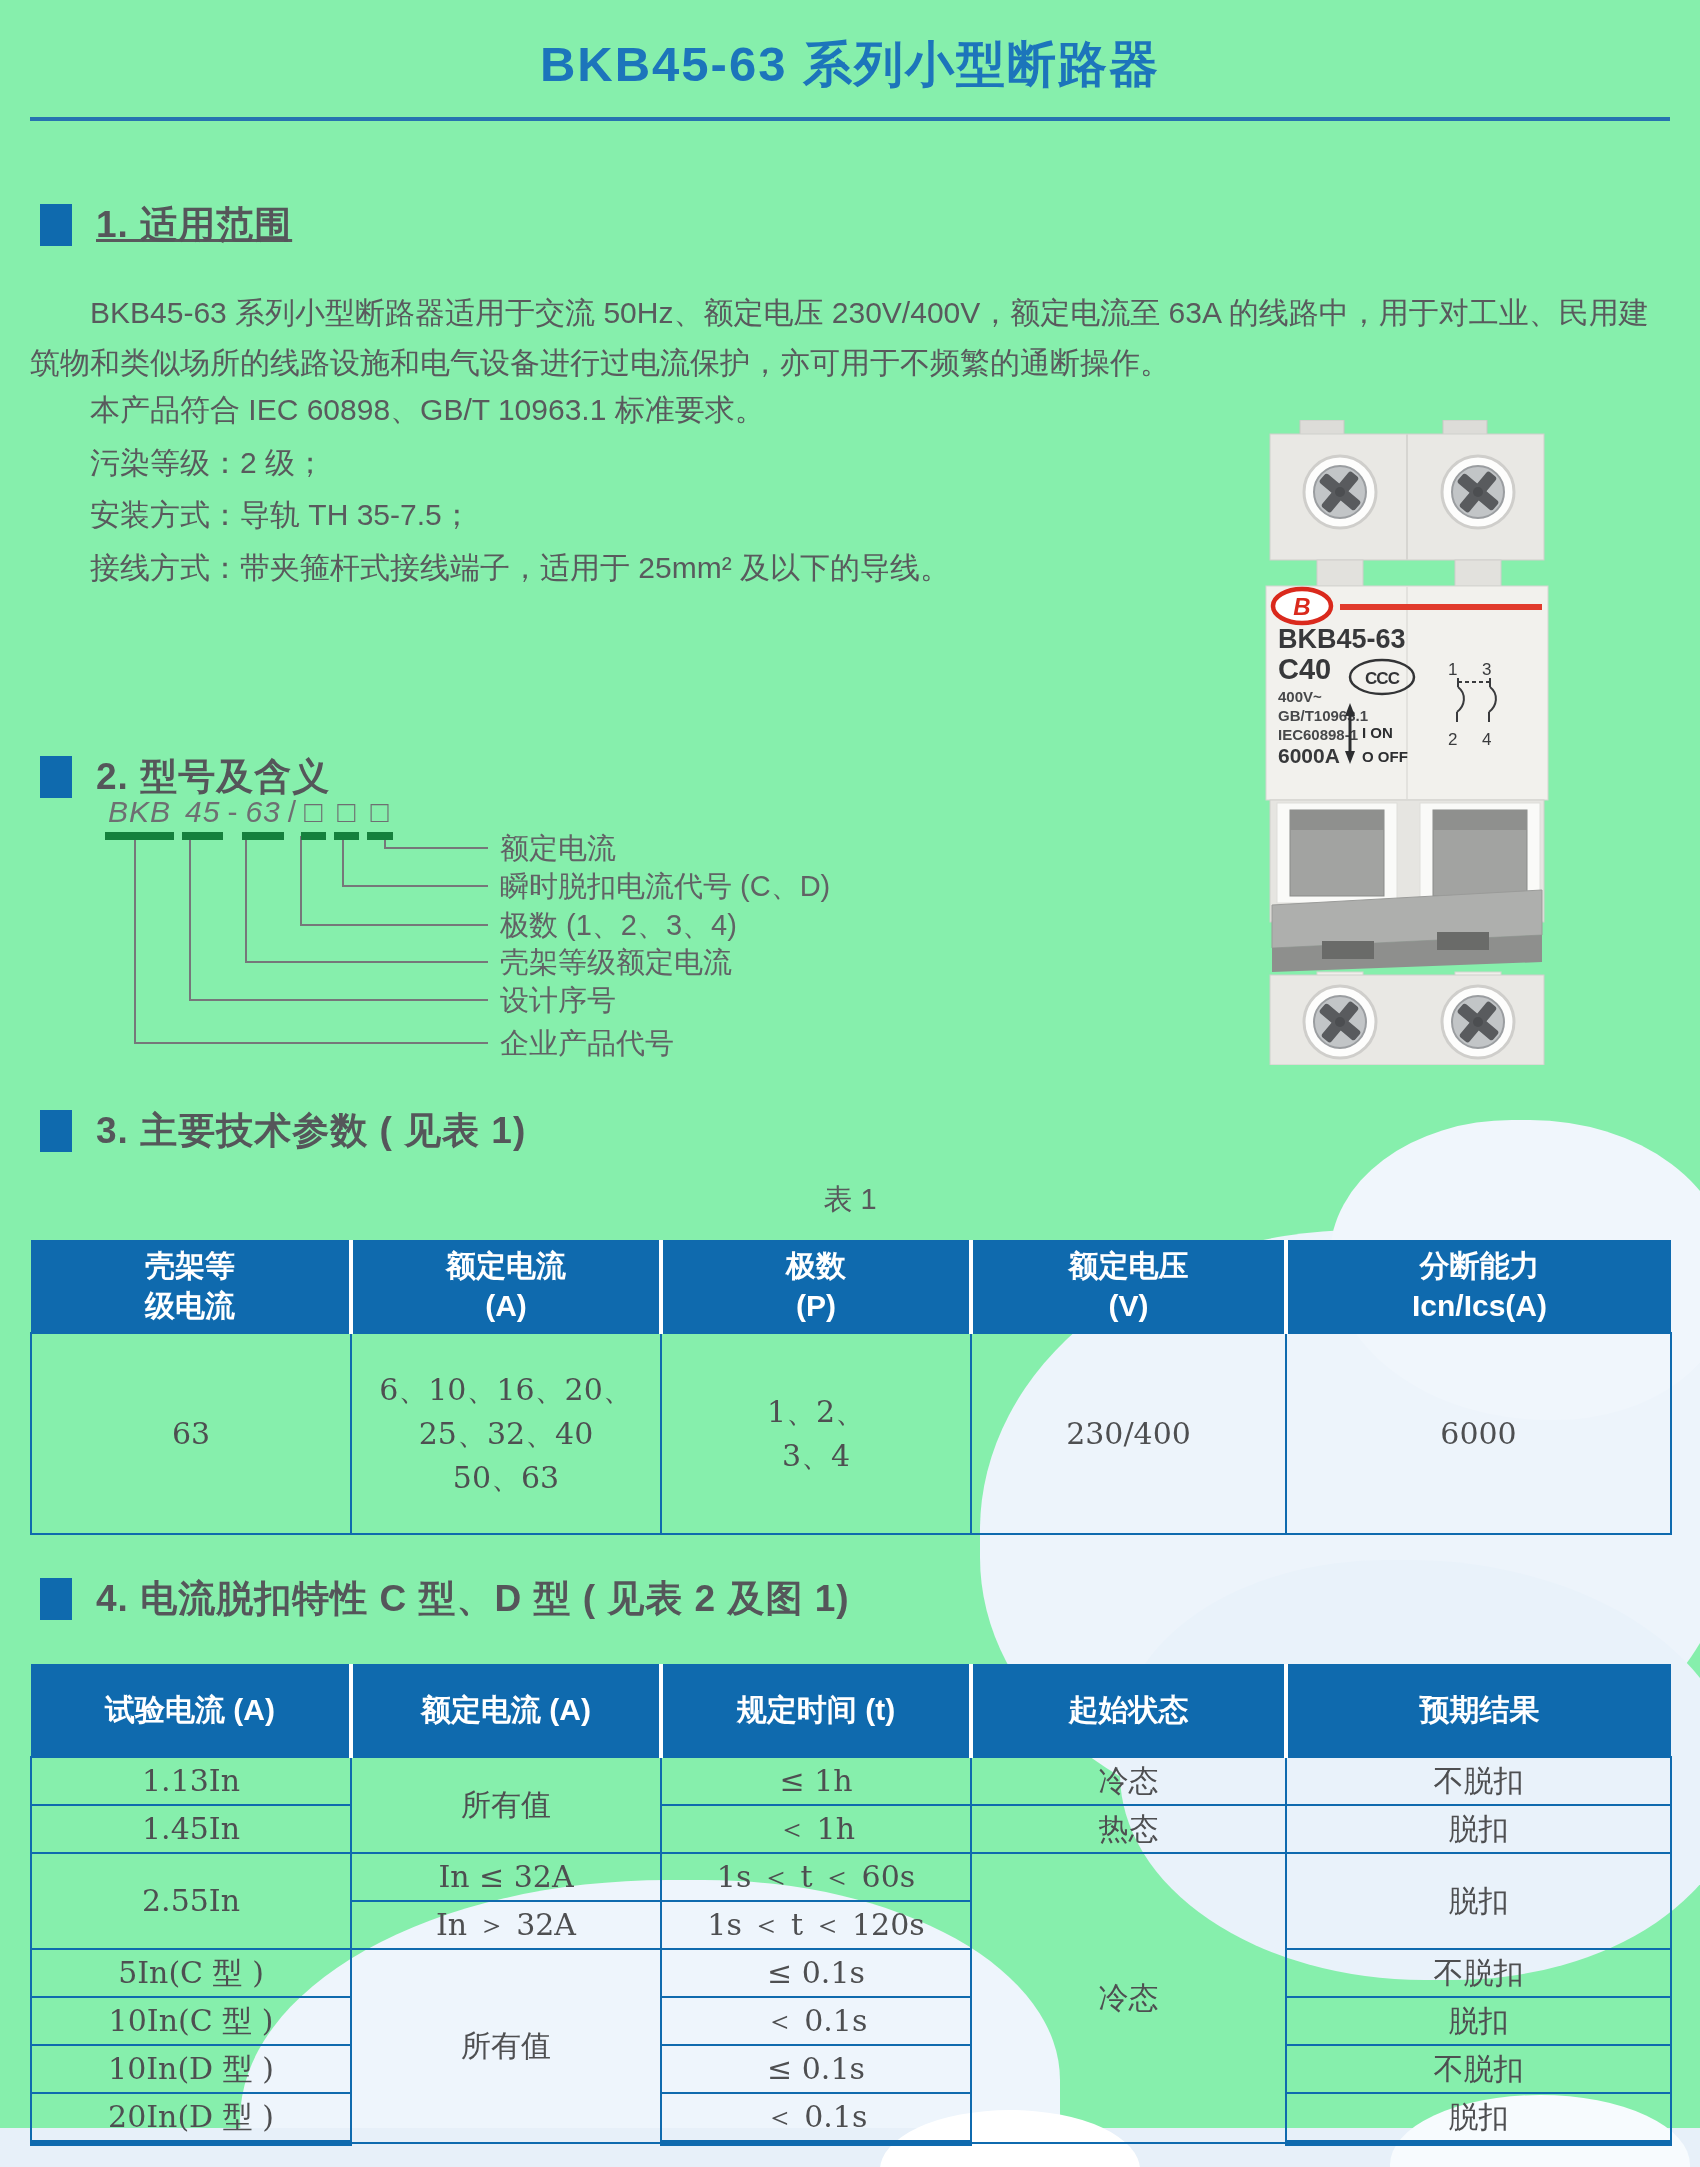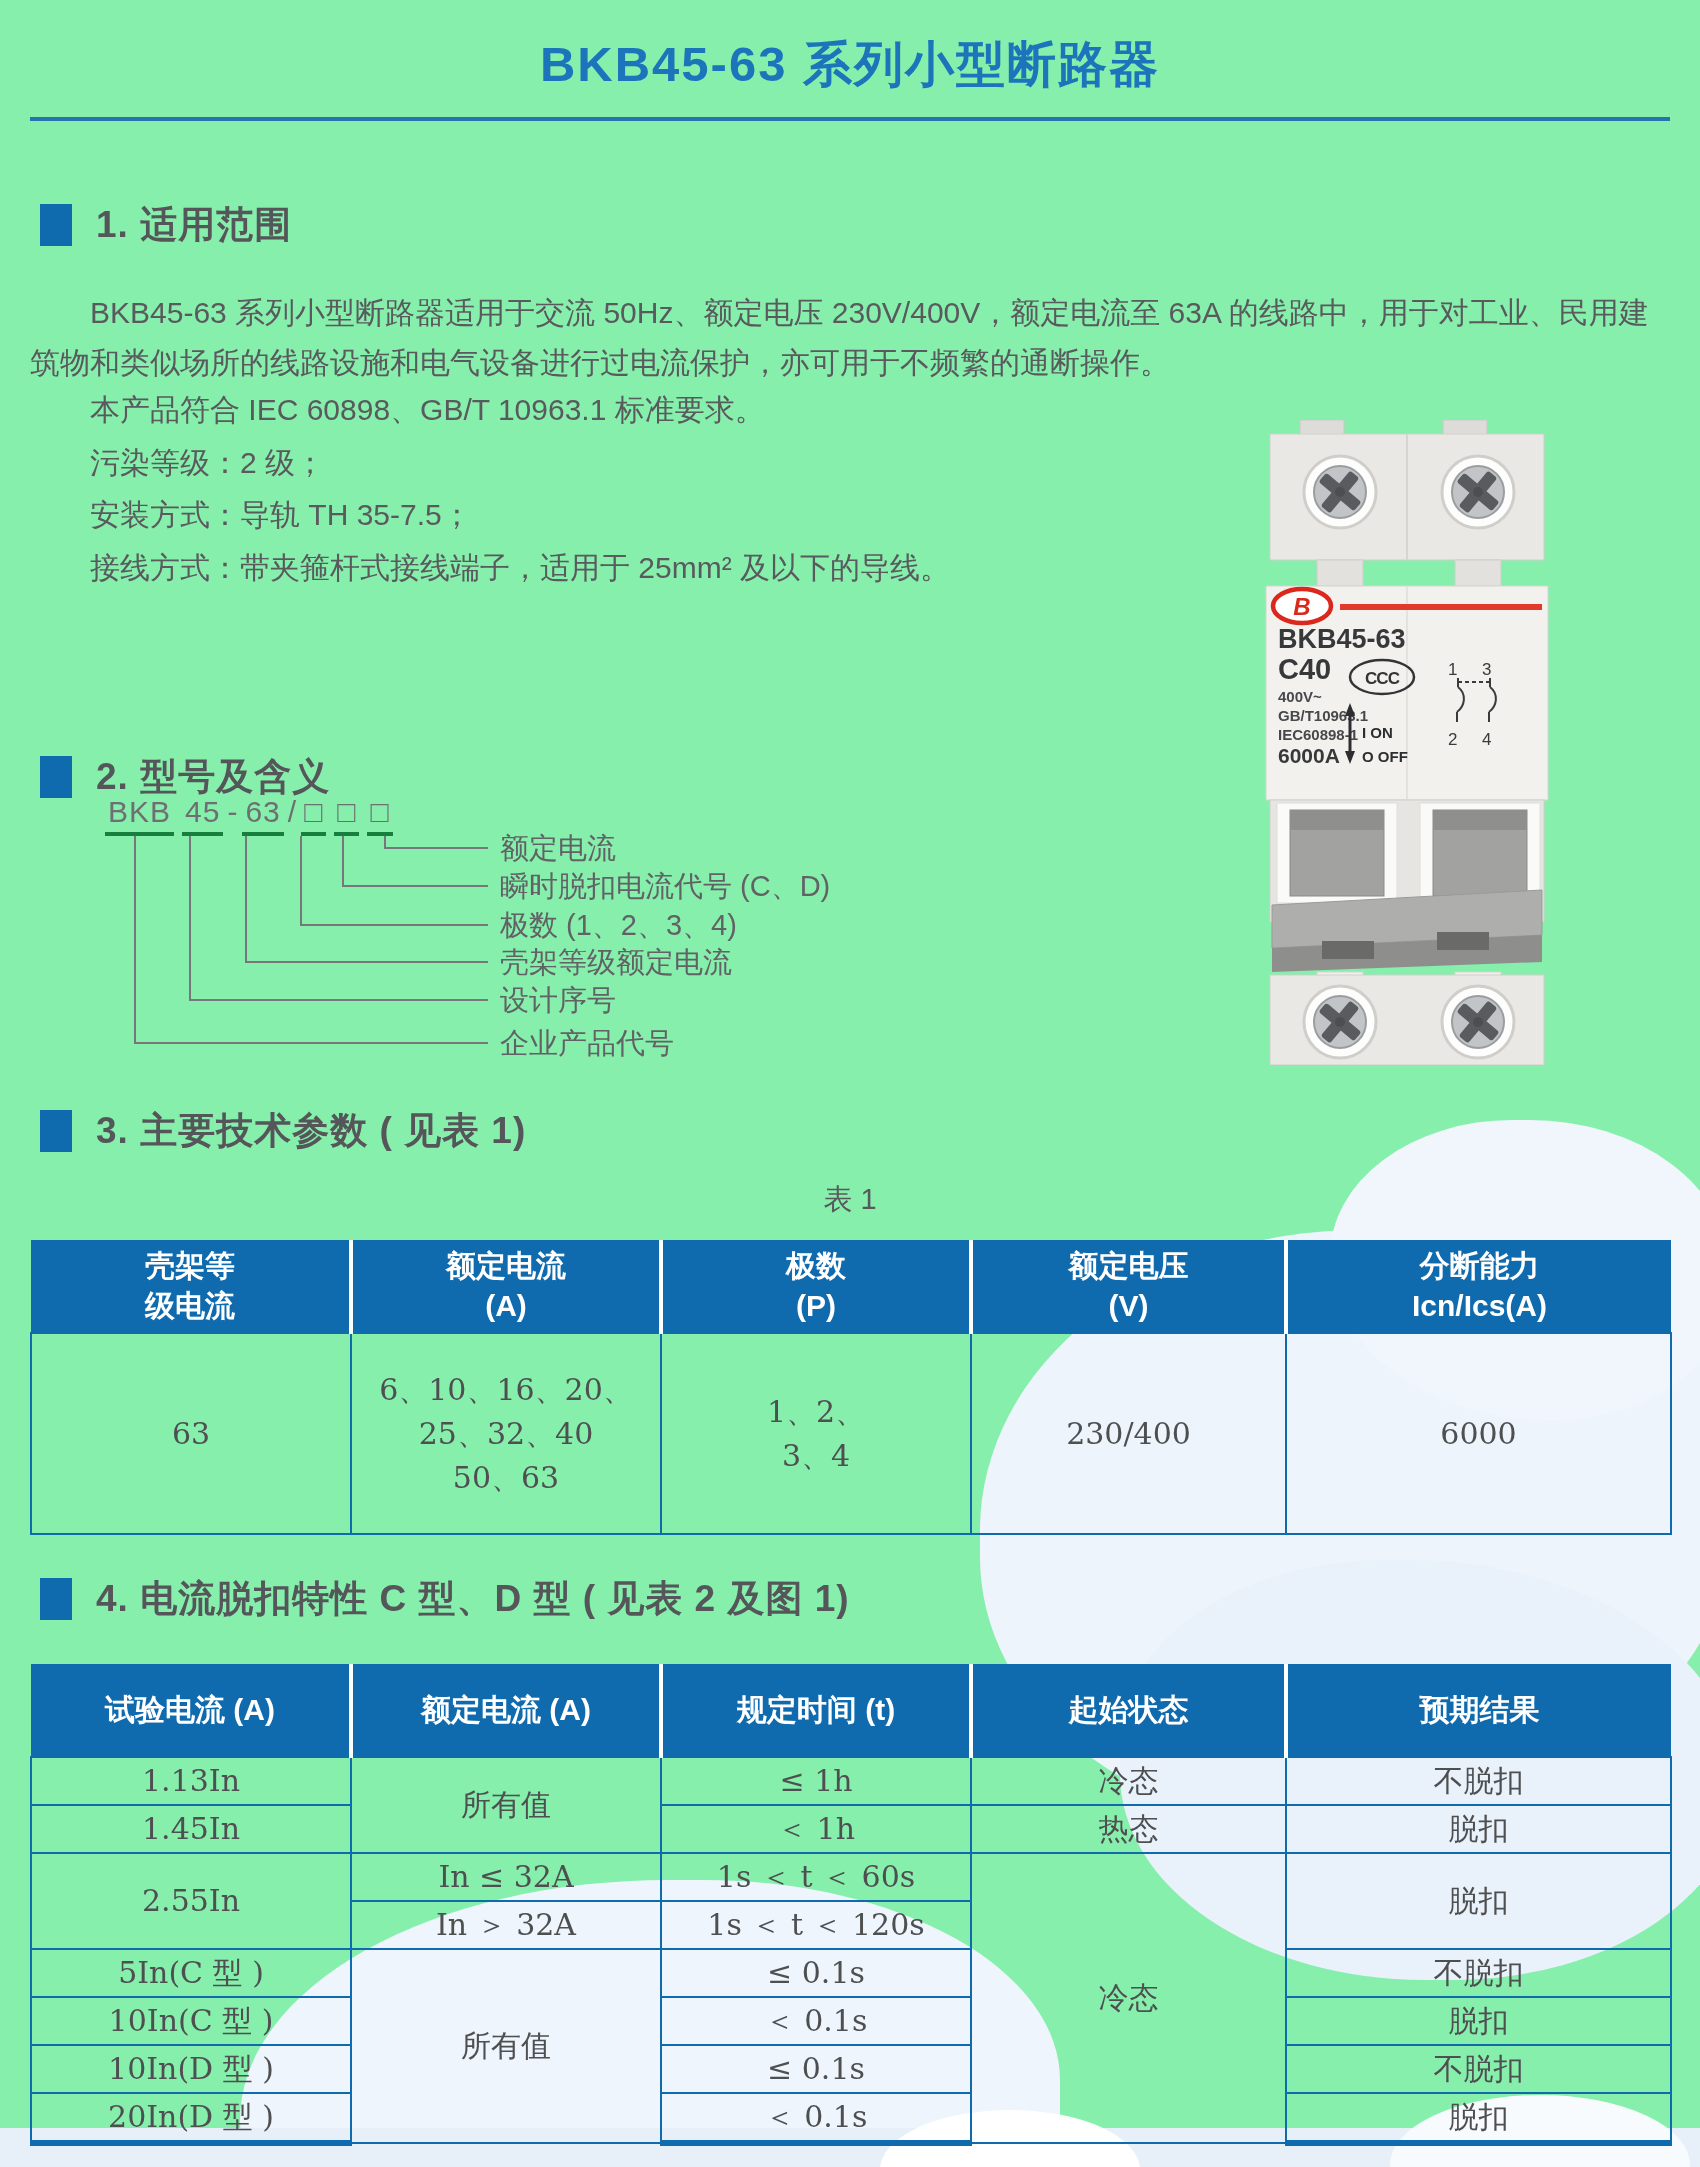--- a/index.html
+++ b/index.html
@@ -25,21 +25,21 @@
   .sec .txt{font-size:37px;font-weight:bold;color:#55565a;letter-spacing:1px;}
   
   .intro{left:30px;top:288px;width:1640px;font-size:30px;line-height:50px;color:#595a5d;}
   .intro p{margin:0;text-indent:2em;}
   .specs{left:30px;top:384px;font-size:30px;line-height:52.5px;color:#595a5d;}
   .specs div{padding-left:60px;}
   
   .diagram{left:60px;top:792px;width:940px;height:295px;}
   .dlines{position:absolute;left:0;top:0;}
   .model-line{position:absolute;left:45px;top:0;font-size:30px;color:#6e6f72;letter-spacing:1px;white-space:nowrap;}
-  .model-line .u{display:inline-block;border-bottom:4px solid #15803d;line-height:40px;padding:0 3px;}
+  .model-line .u{display:inline-block;border-bottom:8px solid #15803d;line-height:40px;padding:0 3px;font-style:italic;}
   .model-line .g{display:inline-block;padding:0 4px;}
   .dlabel{position:absolute;left:440px;font-size:29px;color:#616265;white-space:nowrap;line-height:34px;}
   
   .caption{left:30px;width:1640px;text-align:center;font-size:29px;color:#58595c;}
   
   table.spec{position:absolute;left:30px;width:1640px;border-collapse:collapse;table-layout:fixed;z-index:1;}
   table.spec th{background:#0f6aae;color:#ffffff;font-size:30px;font-weight:bold;height:90px;
                 text-align:center;vertical-align:middle;white-space:pre-line;border:none;
                 border-right:4px solid #ffffff;line-height:40px;}
   table.spec th:last-child{border-right:none;}
@@ -61,21 +61,21 @@
   <div class="wm wm-blob4"></div>
   <div class="wm wm-blob2"></div>
   <div class="wm wm-blob3"></div>
   <div class="wm wm-strip"></div>
   <div class="wm wm-white1"></div>
   <div class="wm wm-white2"></div>
 
   <div class="z1 page-title">BKB45-63 系列小型断路器</div>
   <div class="z1 title-rule"></div>
 
-  <div class="z1 sec" style="left:40px;top:200px;">
+  <div class="z1 sec" style="left:40px;top:200px;text-decoration:underline;">
     <span class="sq"></span>
     <span class="txt">1. 适用范围</span>
   </div>
   <div class="z1 intro">
     <p>BKB45-63 系列小型断路器适用于交流 50Hz、额定电压 230V/400V，额定电流至 63A 的线路中，用于对工业、民用建筑物和类似场所的线路设施和电气设备进行过电流保护，亦可用于不频繁的通断操作。</p>
   </div>
   <div class="z1 specs">
     <div>本产品符合 IEC 60898、GB/T 10963.1 标准要求。</div>
     <div>污染等级：2 级；</div>
     <div>安装方式：导轨 TH 35-7.5；</div>

